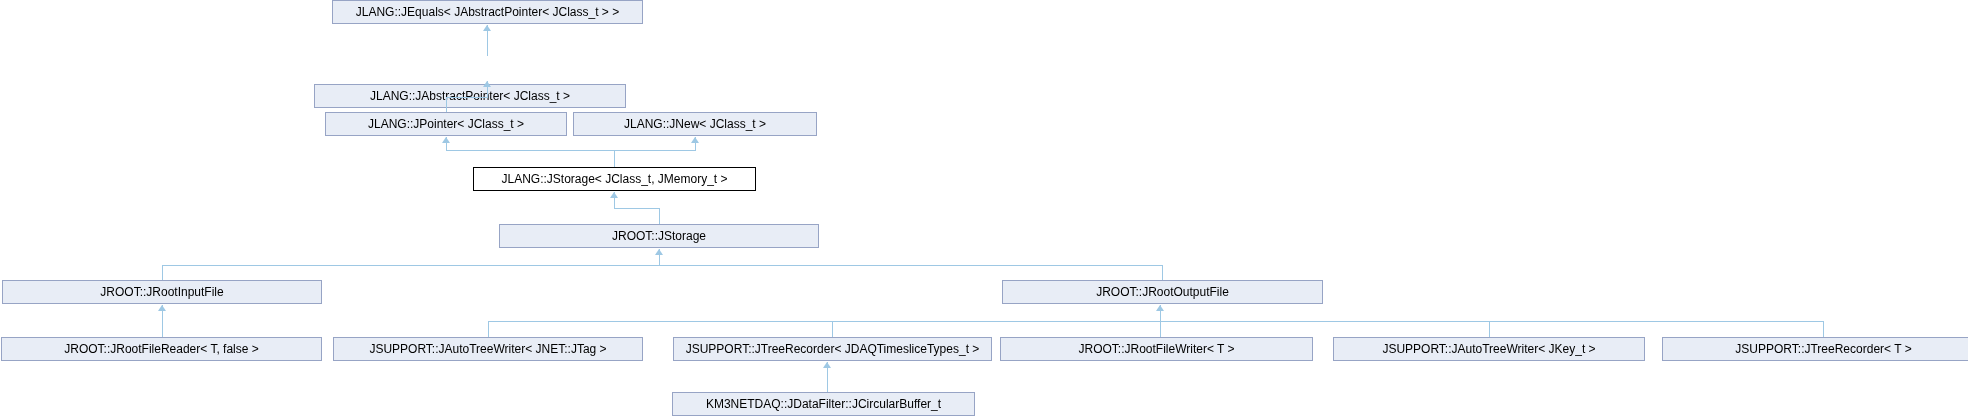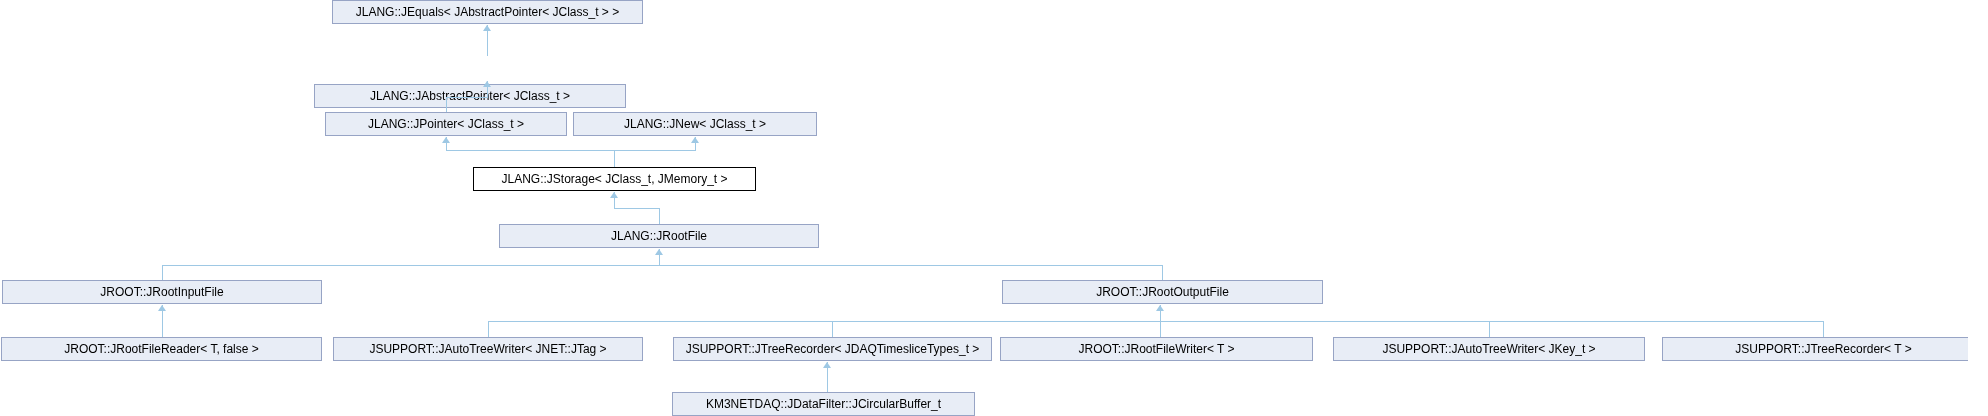--- a/index.html
+++ b/index.html
@@ -51,21 +51,21 @@
 </head>
 <body>
 
 <div class="diagram">
 
   <div class="node" style="left:332px; top:0px;   width:311px;">JLANG::JEquals&lt; JAbstractPointer&lt; JClass_t &gt; &gt;</div>
   <div class="node" style="left:314px; top:56px;  width:312px;margin-top:28px;">JLANG::JAbstractPointer&lt; JClass_t &gt;</div>
   <div class="node" style="left:325px; top:112px; width:242px;">JLANG::JPointer&lt; JClass_t &gt;</div>
   <div class="node" style="left:573px; top:112px; width:244px;">JLANG::JNew&lt; JClass_t &gt;</div>
   <div class="node current" style="left:473px; top:167px; width:283px;text-align:center;">JLANG::JStorage&lt; JClass_t, JMemory_t &gt;</div>
-  <div class="node" style="left:499px; top:224px; width:320px;">JLANG::JRootFile</div>
+  <div class="node" style="left:499px; top:224px; width:320px;">JROOT::JStorage</div>
   <div class="node" style="left:2px;   top:280px; width:320px;">JROOT::JRootInputFile</div>
   <div class="node" style="left:1002px;top:280px; width:321px;">JROOT::JRootOutputFile</div>
   <div class="node" style="left:333px; top:337px; width:310px;">JSUPPORT::JAutoTreeWriter&lt; JNET::JTag &gt;</div>
   <div class="node" style="left:1px;   top:337px; width:321px;">JROOT::JRootFileReader&lt; T, false &gt;</div>
   <div class="node" style="left:673px; top:337px; width:319px;">JSUPPORT::JTreeRecorder&lt; JDAQTimesliceTypes_t &gt;</div>
   <div class="node" style="left:1000px;top:337px; width:313px;">JROOT::JRootFileWriter&lt; T &gt;</div>
   <div class="node" style="left:1333px;top:337px; width:312px;">JSUPPORT::JAutoTreeWriter&lt; JKey_t &gt;</div>
   <div class="node" style="left:1662px;top:337px; width:323px;">JSUPPORT::JTreeRecorder&lt; T &gt;</div>
   <div class="node" style="left:672px; top:392px; width:303px;">KM3NETDAQ::JDataFilter::JCircularBuffer_t</div>
 

